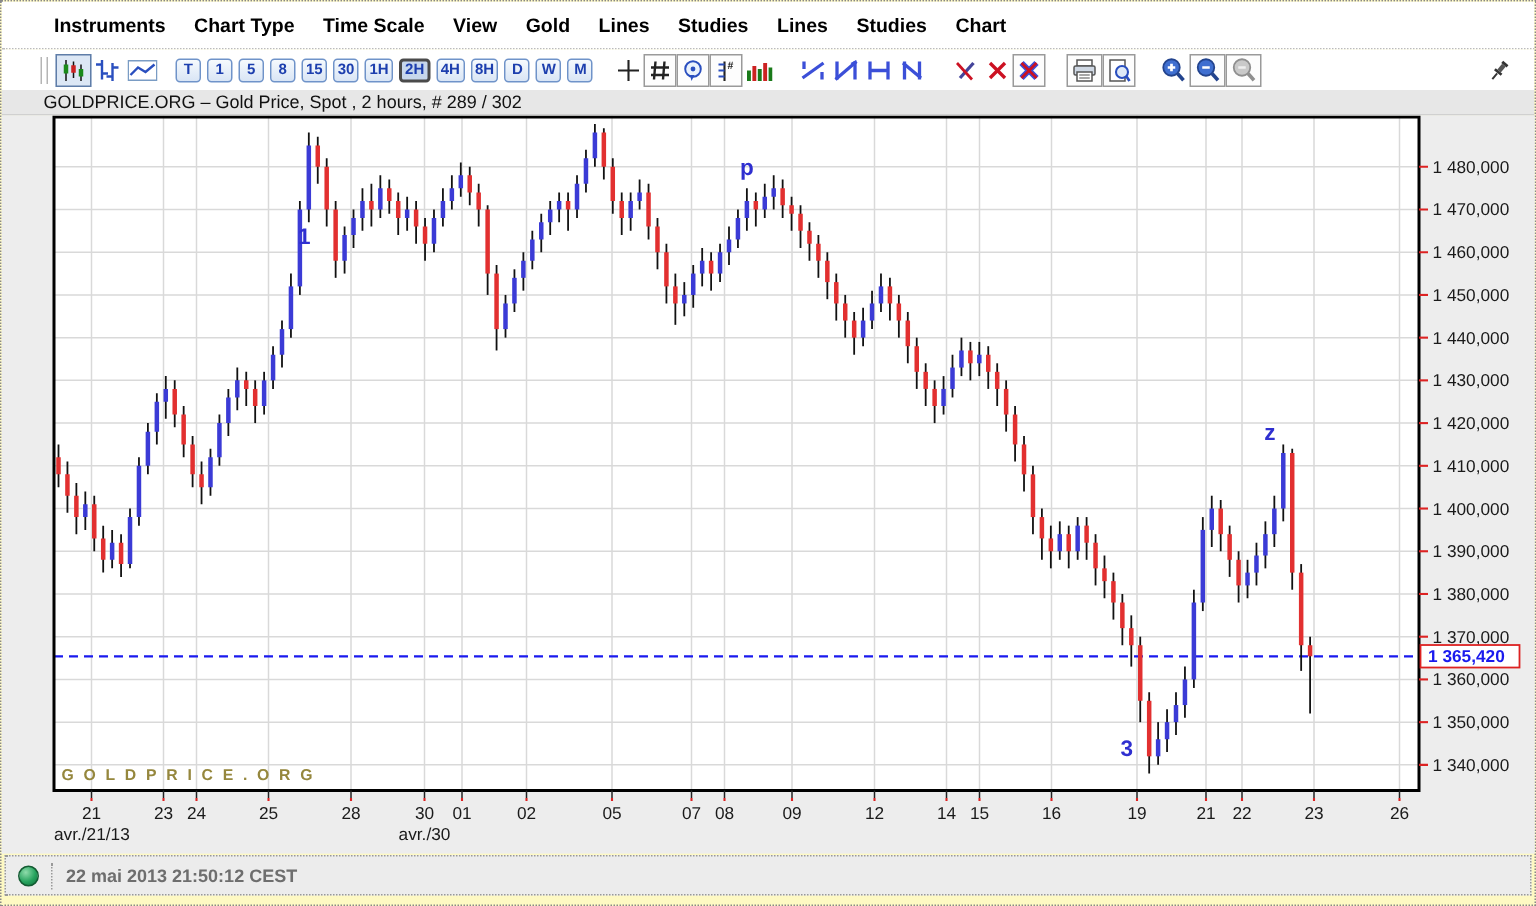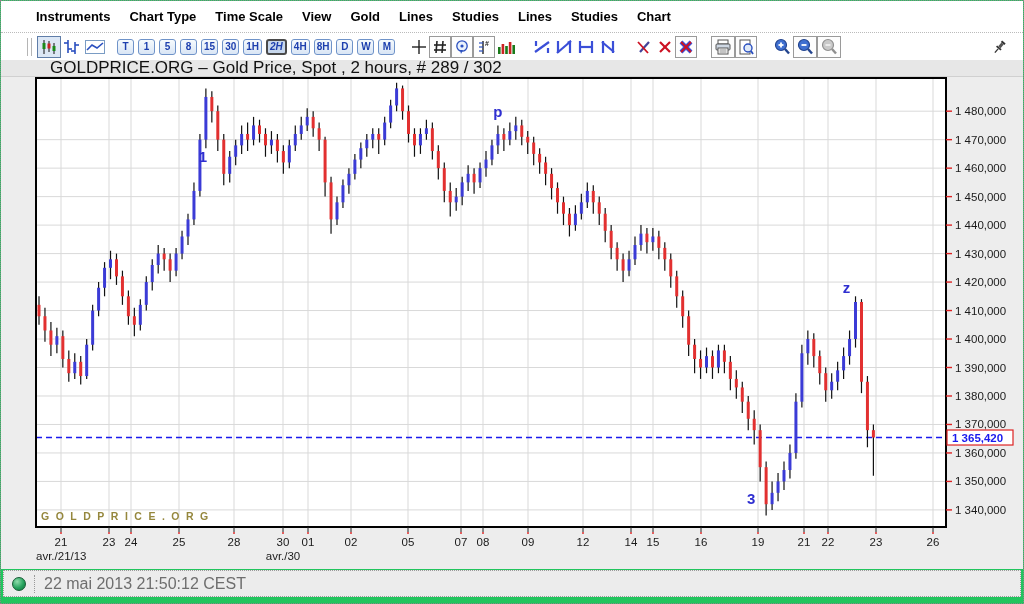--- a/index.html
+++ b/index.html
@@ -1,51 +1,51 @@
 <!DOCTYPE html>
 <html><head>
 <meta charset="utf-8">
 <style>
   * { box-sizing: border-box; margin: 0; padding: 0; }
   html,body { background:#fff; }
   body { font-family: "Liberation Sans", sans-serif; }
-  .window { width:1024px; height:604px; border:1px dotted #888; background:#22c55e; position:relative; overflow:hidden; }
+  .window { width:1024px; height:604px; border:1px dotted #888; background:#fef9c3; position:relative; overflow:hidden; }
 
   
   .menubar { height:32px; display:flex; align-items:center; gap:19px; padding-left:35px; background:#fff; border-bottom:1px dotted #bbb; }
   .menu-item { font-weight:bold; font-size:13px; color:#000; cursor:default; white-space:nowrap; }
 
   
   .toolbar { height:27px; display:flex; align-items:center; background:#fff; padding-left:26px; }
   .grip { width:5px; height:18px; border-left:1px solid #b5b5b5; border-right:1px solid #b5b5b5; margin-right:5px; }
   .tbtn { height:22px; min-width:20px; display:flex; align-items:center; justify-content:center; padding:1px 2px; background:transparent; border:none; }
   .boxed { border:1px solid #9a9a9a; background:#fdfdfd; }
   .selbox { border:1px solid #5f7da8; background:#dce7f5; } .gap14 { margin-left:14px; }
   .tsgroup { display:flex; gap:4px; margin-left:10px; }
   .tsbtn { min-width:17px; height:16px; font-weight:bold; font-size:10px; color:#1d3fae;
            border:1px solid #6f93c9; background:linear-gradient(#f6fafd,#d9e5f5); border-radius:3px;
            display:flex; align-items:center; justify-content:center; padding:0 2px; }
-  .tsbtn.selected { border:2px solid #4a4a4a; background:#c7d7ec;font-style:italic; }
+  .tsbtn.selected { border:2px solid #4a4a4a; background:#c7d7ec; }
   .pin-wrap { margin-left:auto; margin-right:14px; }
 
   
-  .chart-header { height:17px; background:#e7e7e7; display:flex; align-items:center; padding-left:49px;
-                  font-size:17px; color:#111; border-bottom:1px solid #d0d0d0; }
+  .chart-header { height:17px; background:#e7e7e7; display:flex; align-items:center; padding-left:28px;
+                  font-size:12px; color:#111; border-bottom:1px solid #d0d0d0; }
 
   
   .chart-wrap { width:1024px; height:492px; background:#ededed; }
 
   
   .statusbar { height:27px; margin:1px 2px 0 2px; border:1px dotted #999; background:#ececec;
                display:flex; align-items:center; padding-left:8px; }
   .status-dot { width:14px; height:14px; border-radius:50%;
                 background:radial-gradient(circle at 35% 30%, #8fdcab, #27a35e 55%, #0d6f3a);
                 border:1px solid #145c33; }
   .status-sep { width:0; height:18px; border-left:1px dotted #999; margin:0 9px 0 8px; }
-  .status-text { font-weight:normal; font-size:16px; color:#6e6e6e; }
+  .status-text { font-weight:bold; font-size:12px; color:#6e6e6e; }
   svg text { font-family:"Liberation Sans", sans-serif; }
 </style>
 </head>
 <body>
 
 <div class="window">
 
   <div class="menubar" id="menubar">
       <span class="menu-item">Instruments</span>
       <span class="menu-item">Chart Type</span>

